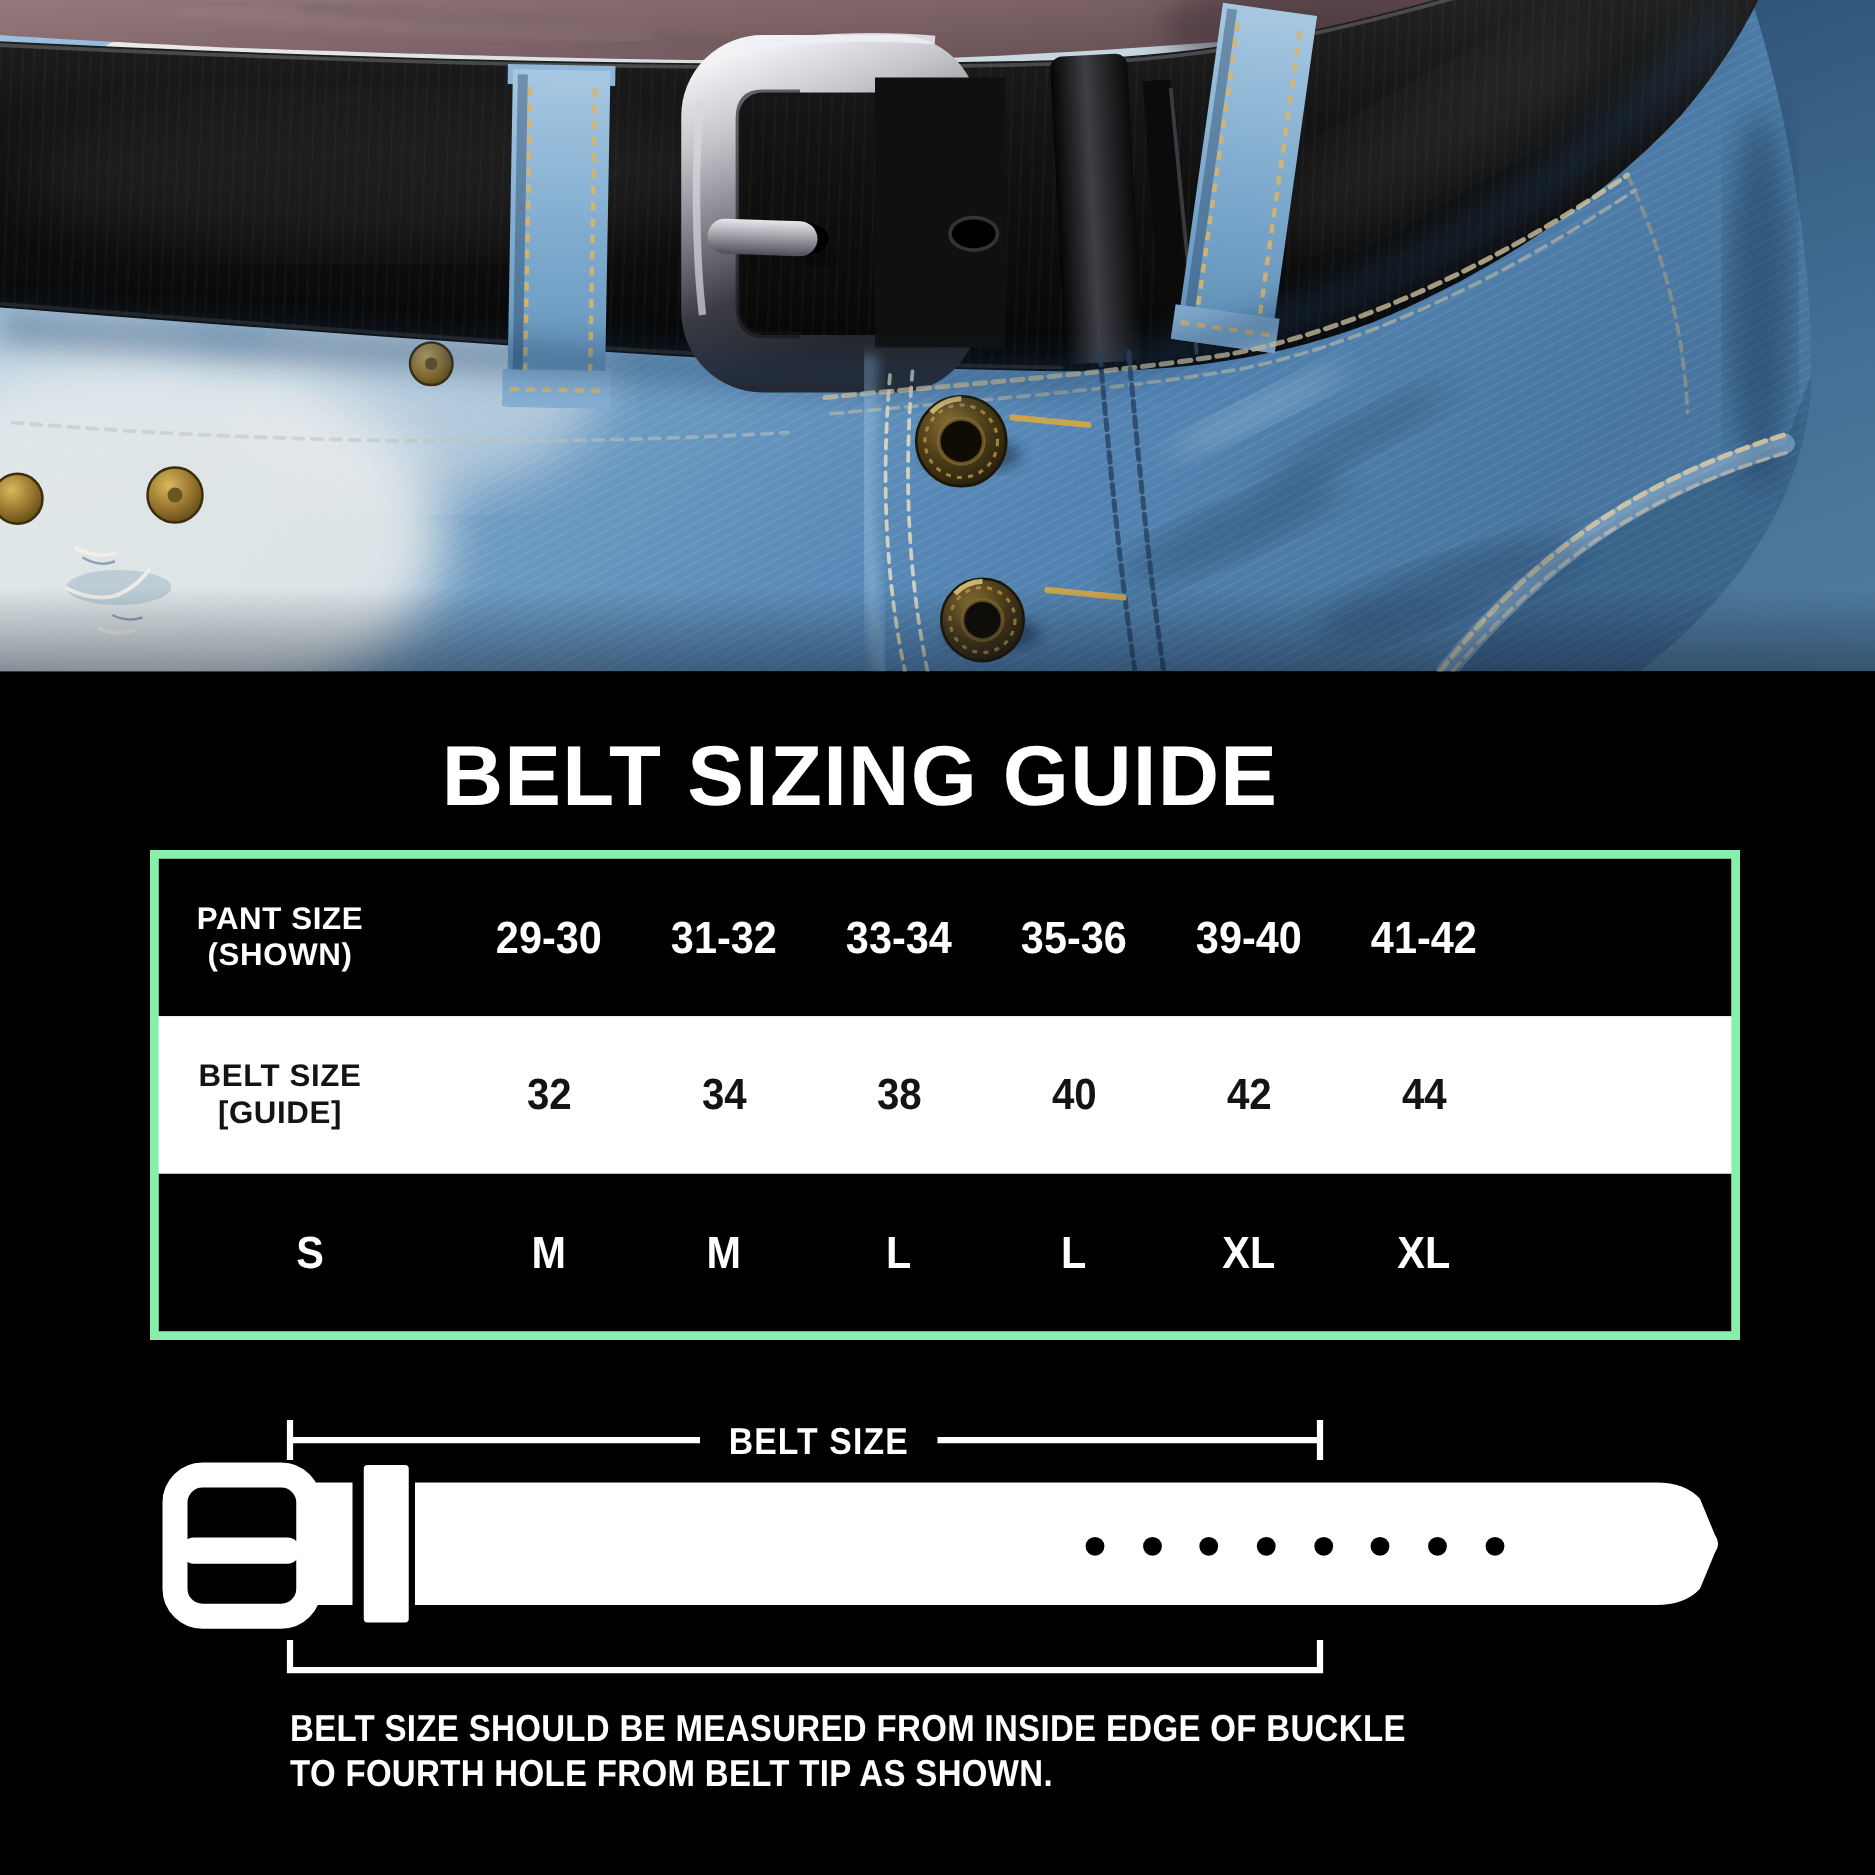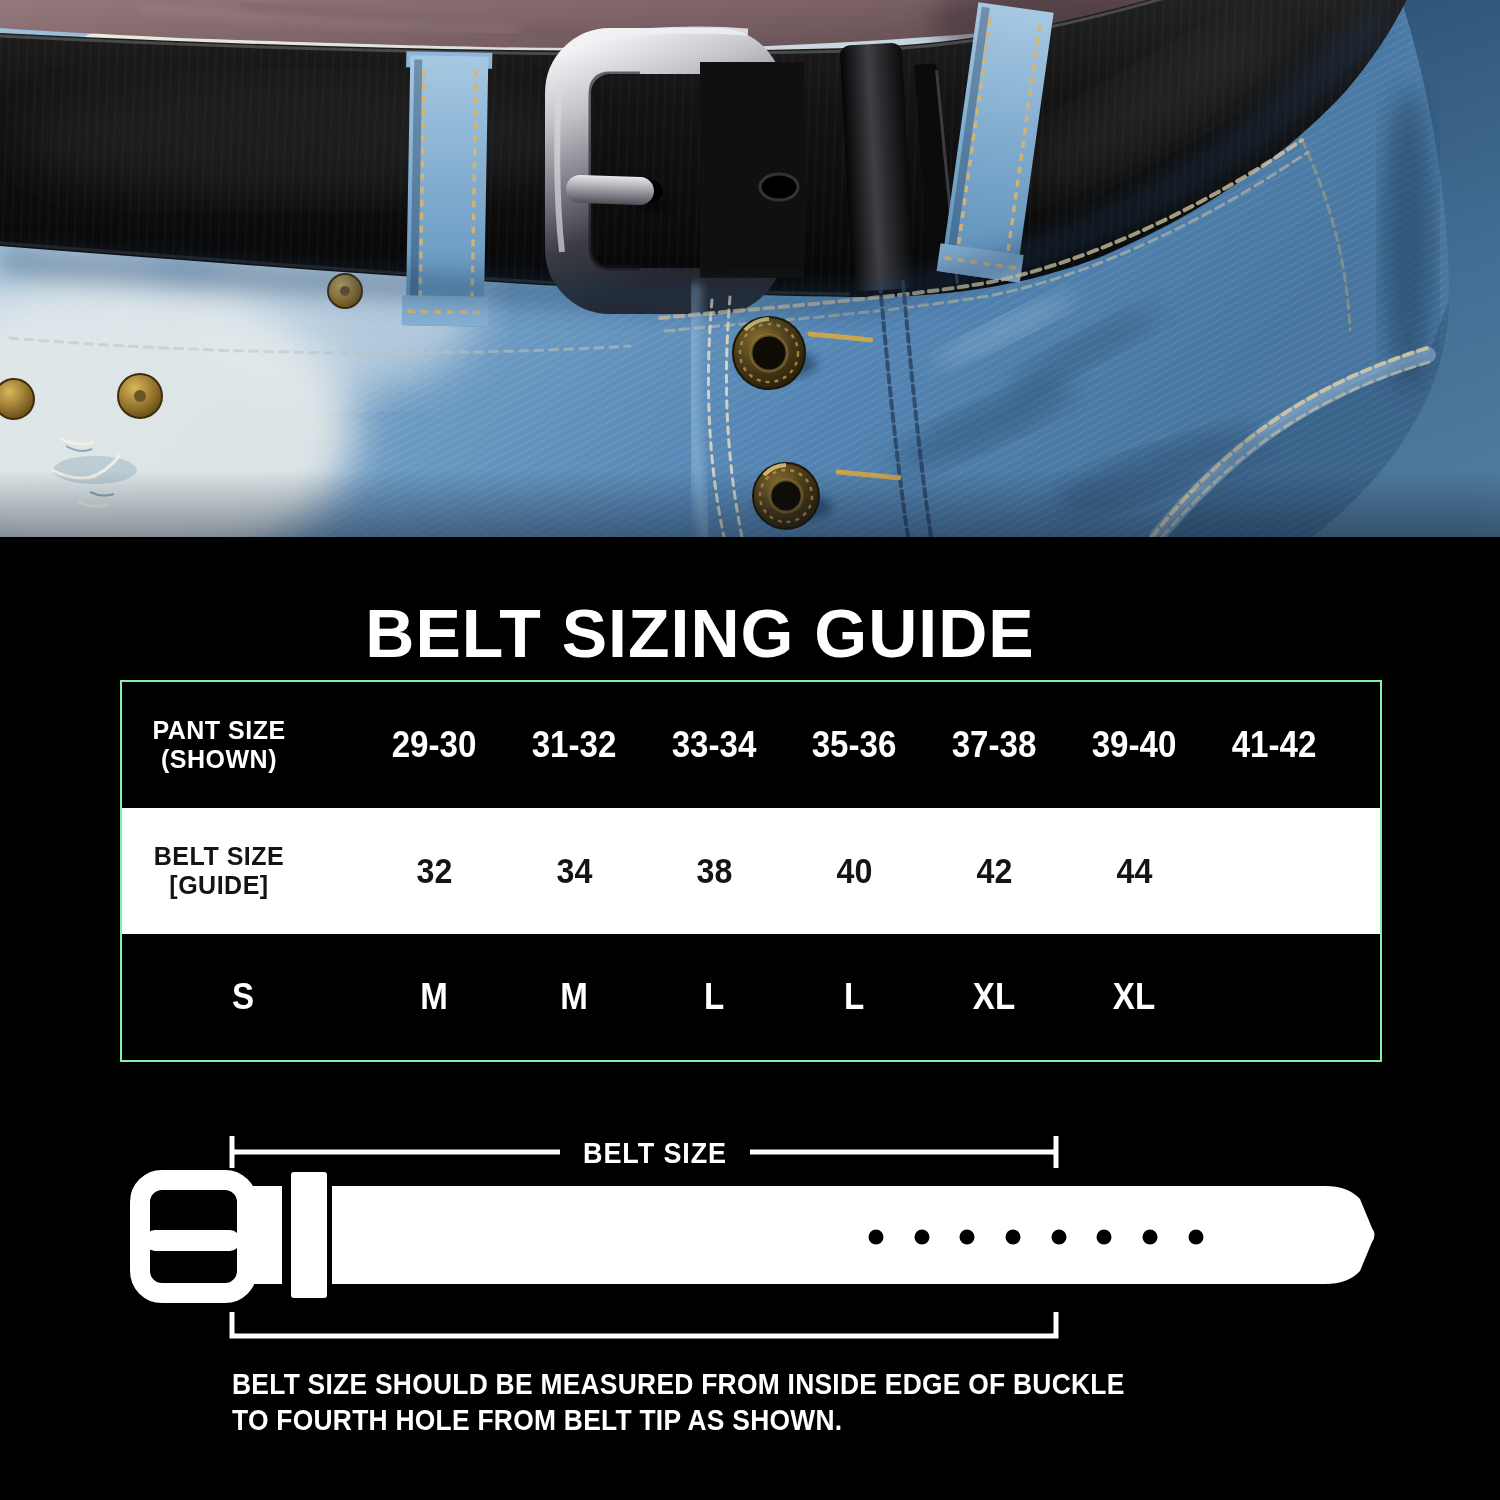--- a/index.html
+++ b/index.html
@@ -1,23 +1,23 @@
 <!DOCTYPE html>
 <html><head>
 <meta charset="utf-8">
 <style>
   html,body{margin:0;padding:0;background:#000;}
   .stage{position:relative;width:1500px;height:1500px;background:#000;overflow:hidden;
          font-family:"Liberation Sans",sans-serif;}
   svg{display:block;}
   .photo{position:absolute;top:0;left:0;}
-  .title{position:absolute;top:582px;left:12px;width:1376px;text-align:center;
-         color:#fff;font-size:68px;font-weight:bold;letter-spacing:1px;white-space:nowrap;margin-top:12px;}
+  .title{position:absolute;top:582px;left:0;width:1376px;text-align:center;
+         color:#fff;font-size:68px;font-weight:bold;letter-spacing:1px;white-space:nowrap;}
   .sizing-table{position:absolute;left:120px;top:680px;width:1258px;height:378px;
-                border:2px solid #86efac;display:grid;grid-template-rows:repeat(3,1fr);background:#fef9c3;}
+                border:7px solid #86efac;display:grid;grid-template-rows:repeat(3,1fr);background:#fef9c3;}
   .trow{display:grid;grid-template-columns:242px repeat(7,140px) 1fr;align-items:stretch;}
   .trow.dark{background:#000;color:#fff;}
   .trow.light{background:#fff;color:#141414;}
   .cell{display:flex;flex-direction:column;align-items:center;justify-content:center;line-height:1.18;}
   .cell.label{font-size:25px;font-weight:bold;padding-right:48px;text-align:center;letter-spacing:0.5px;}
   .cellval{display:inline-block;transform:scaleX(0.92);font-size:36px;font-weight:bold;white-space:nowrap;}
   .trow.light .cellval{font-size:35px;}
   .diagram{position:absolute;top:1100px;left:0;}
   .caption{position:absolute;left:232px;top:1366px;width:980px;color:#fff;font-size:30px;
            font-weight:bold;line-height:36px;transform:scaleX(0.88);transform-origin:left top;
@@ -248,23 +248,20 @@
       <div class="cell">
           <span class="cellval">31-32</span>
         </div>
       <div class="cell">
           <span class="cellval">33-34</span>
         </div>
       <div class="cell">
           <span class="cellval">35-36</span>
         </div>
       <div class="cell">
-          <span class="cellval">37-38</span>
-        </div>
-      <div class="cell">
           <span class="cellval">39-40</span>
         </div>
       <div class="cell">
           <span class="cellval">41-42</span>
         </div>
       <div></div>
     </div>
     <div class="trow light">
       <div class="cell label">
         <span>BELT SIZE</span>

